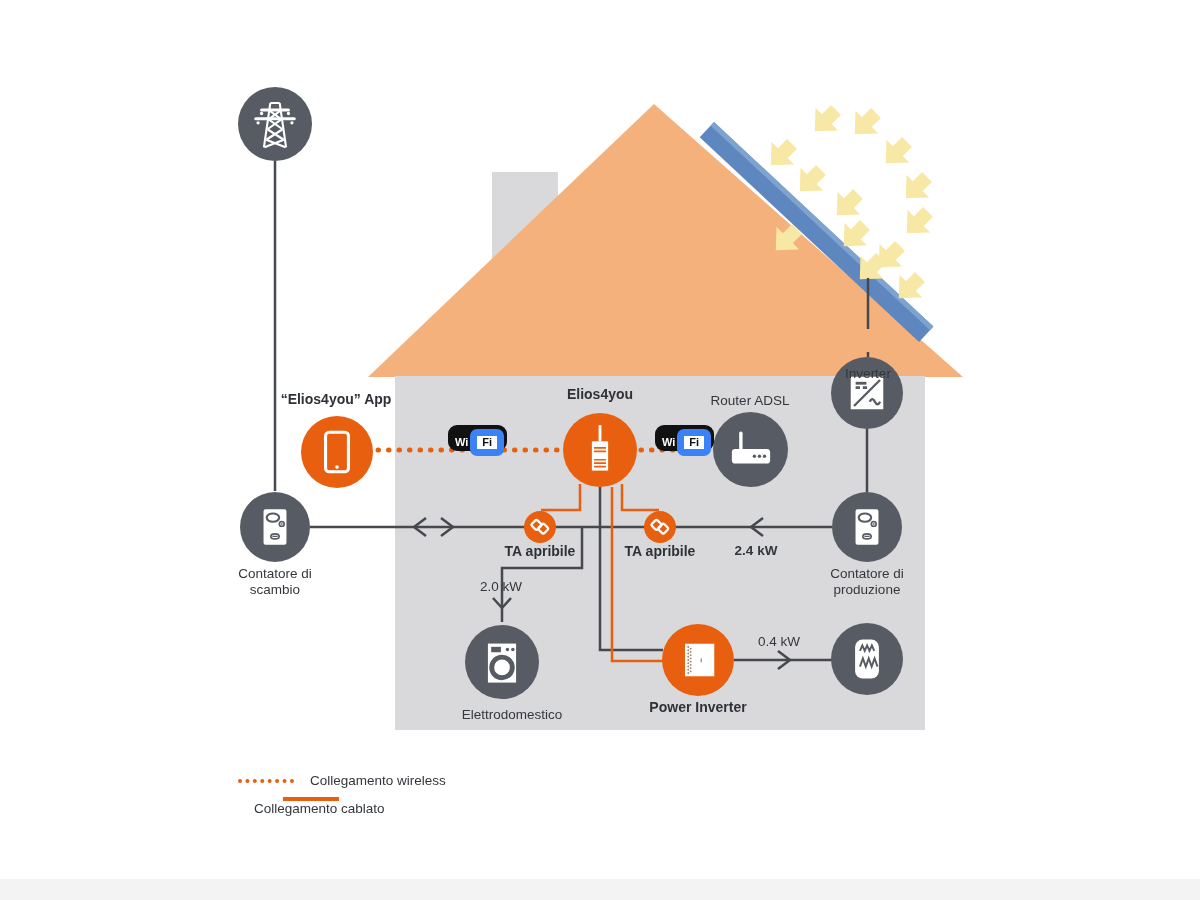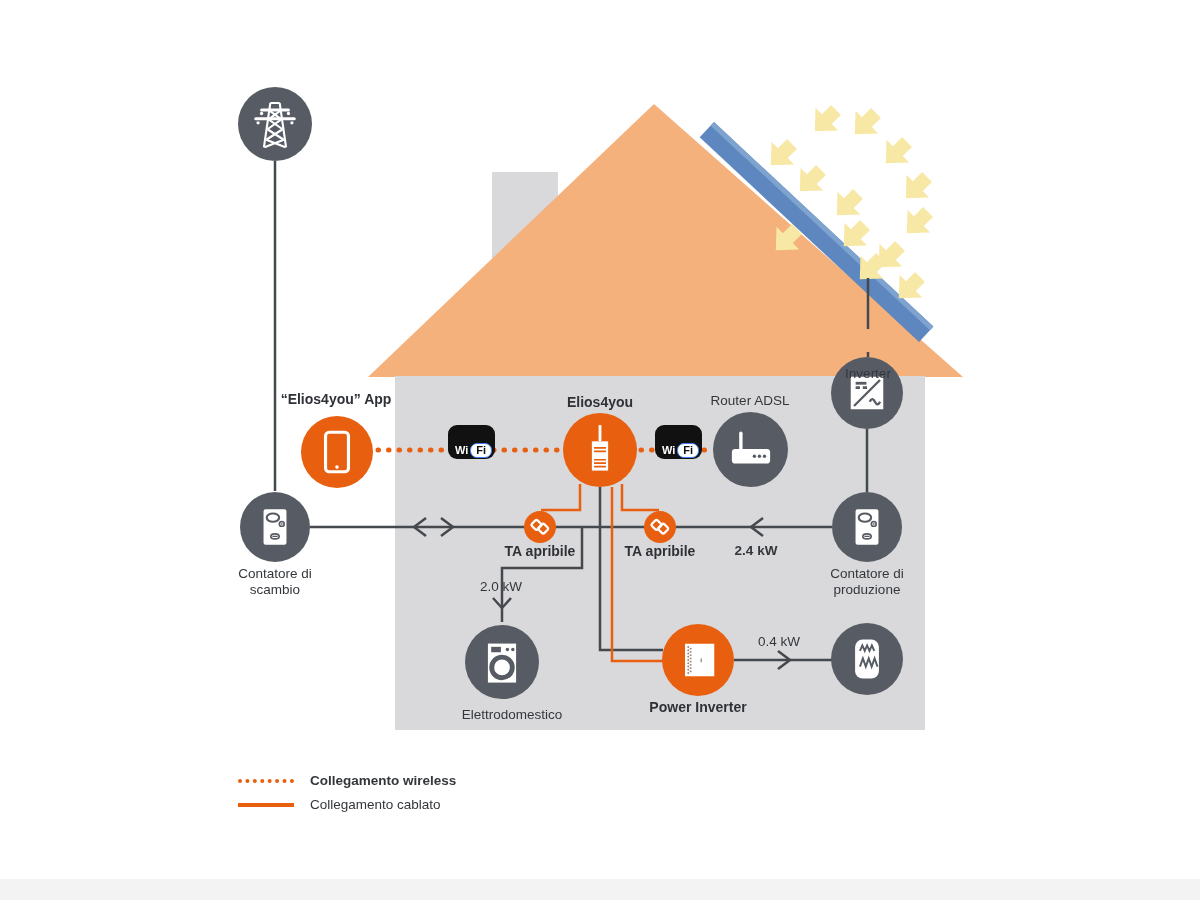--- a/index.html
+++ b/index.html
@@ -7,24 +7,24 @@
          font-family:"Liberation Sans", sans-serif;color:#33373C;}
   #base{position:absolute;left:0;top:0;}
   .node{position:absolute;border-radius:50%;display:flex;align-items:center;justify-content:center;}
   .gray{background:#575C64;}
   .orange{background:#E8600F;}
   .lbl{position:absolute;transform:translateX(-50%);text-align:center;font-size:13.5px;
        line-height:1.18;color:#33373C;white-space:pre-line;}
   .lbl.b{font-weight:bold;font-size:14px;color:#2E3136;}
   .kw{position:absolute;transform:translateX(-50%);font-size:13.5px;color:#33373C;}
   .wifi{position:absolute;display:inline-flex;align-items:center;background:#111;
-        border-radius:9px;padding:18px 3px 2px 7px;height:14px;}
+        border-radius:9px;padding:10px 3px 2px 7px;height:14px;}
   .wifi .wi{color:#fff;font-weight:bold;font-size:11px;line-height:1;margin-right:2px;}
   .wifi .fi{background:#fff;color:#111;font-weight:bold;font-size:11px;line-height:1;
-            border-radius:7px;padding:1px 5px;border:1px solid #3b82f6;}
+            border-radius:7px;padding:1px 5px;border:7px solid #3b82f6;}
   .legend{position:absolute;left:238px;display:flex;align-items:center;}
   .legend .line{width:56px;height:0;}
   .legend .dotted{border-top:4px dotted #E8600F;}
   .legend .solid{border-top:4px solid #E8600F;}
   .legend .txt{margin-left:16px;font-size:13.5px;color:#33373C;}
   .bottomstrip{position:absolute;left:0;top:879px;width:1200px;height:21px;background:#F3F3F3;}
 </style>
 </head>
 <body>
 
@@ -229,21 +229,21 @@
     <svg width="52" height="52" viewBox="0 0 48 48">
       <rect x="13" y="6" width="22" height="36" rx="7" fill="#fff"></rect>
       <g fill="none" stroke="#575C64" stroke-width="1.8">
         <path d="M17.5 16.5 l2.2 -5 2.2 5 2.2 -5 2.2 5 2.2 -5 2.2 5"></path>
         <path d="M17.5 31 l2.7 -7.5 2.7 7.5 2.7 -7.5 2.7 7.5 2.7 -7.5 2.7 7.5"></path>
       </g>
     </svg>
   </div>
 
   <div class="lbl b" style="left:336px;top:391px;">“Elios4you” App</div>
-  <div class="lbl b" style="left:600px;top:394px;text-align:center;">Elios4you</div>
+  <div class="lbl b" style="left:600px;top:386px;text-align:center;">Elios4you</div>
   <div class="lbl" style="left:750px;top:393px;">Router ADSL</div>
   <div class="lbl" style="left:868px;top:334px;margin-top:32px;">Inverter</div>
   <div class="lbl" style="left:275px;top:566px;width:100px;">Contatore di scambio</div>
   <div class="lbl" style="left:867px;top:566px;width:110px;">Contatore di produzione</div>
   <div class="lbl b" style="left:540px;top:543px;">TA apribile</div>
   <div class="lbl b" style="left:660px;top:543px;">TA apribile</div>
   <div class="lbl" style="left:512px;top:707px;">Elettrodomestico</div>
   <div class="lbl b" style="left:698px;top:699px;">Power Inverter</div>
 
   <div class="kw" style="left:501px;top:579px;">2.0 kW</div>
@@ -252,23 +252,23 @@
 
   <div class="wifi" style="left:448px;top:425px;">
     <span class="wi">Wi</span>
     <span class="fi">Fi</span>
   </div>
   <div class="wifi" style="left:655px;top:425px;">
     <span class="wi">Wi</span>
     <span class="fi">Fi</span>
   </div>
 
-  <div class="legend" style="top:773px;font-weight:bold;">
+  <div class="legend" style="top:773px;">
     <div class="line dotted"></div>
     <div class="txt">Collegamento wireless</div>
   </div>
-  <div class="legend" style="top:797px;">
+  <div class="legend" style="top:797px;flex-direction:column;">
     <div class="line solid"></div>
     <div class="txt">Collegamento cablato</div>
   </div>
 
   <div class="bottomstrip"></div>
 </div>
 
 </body></html>

